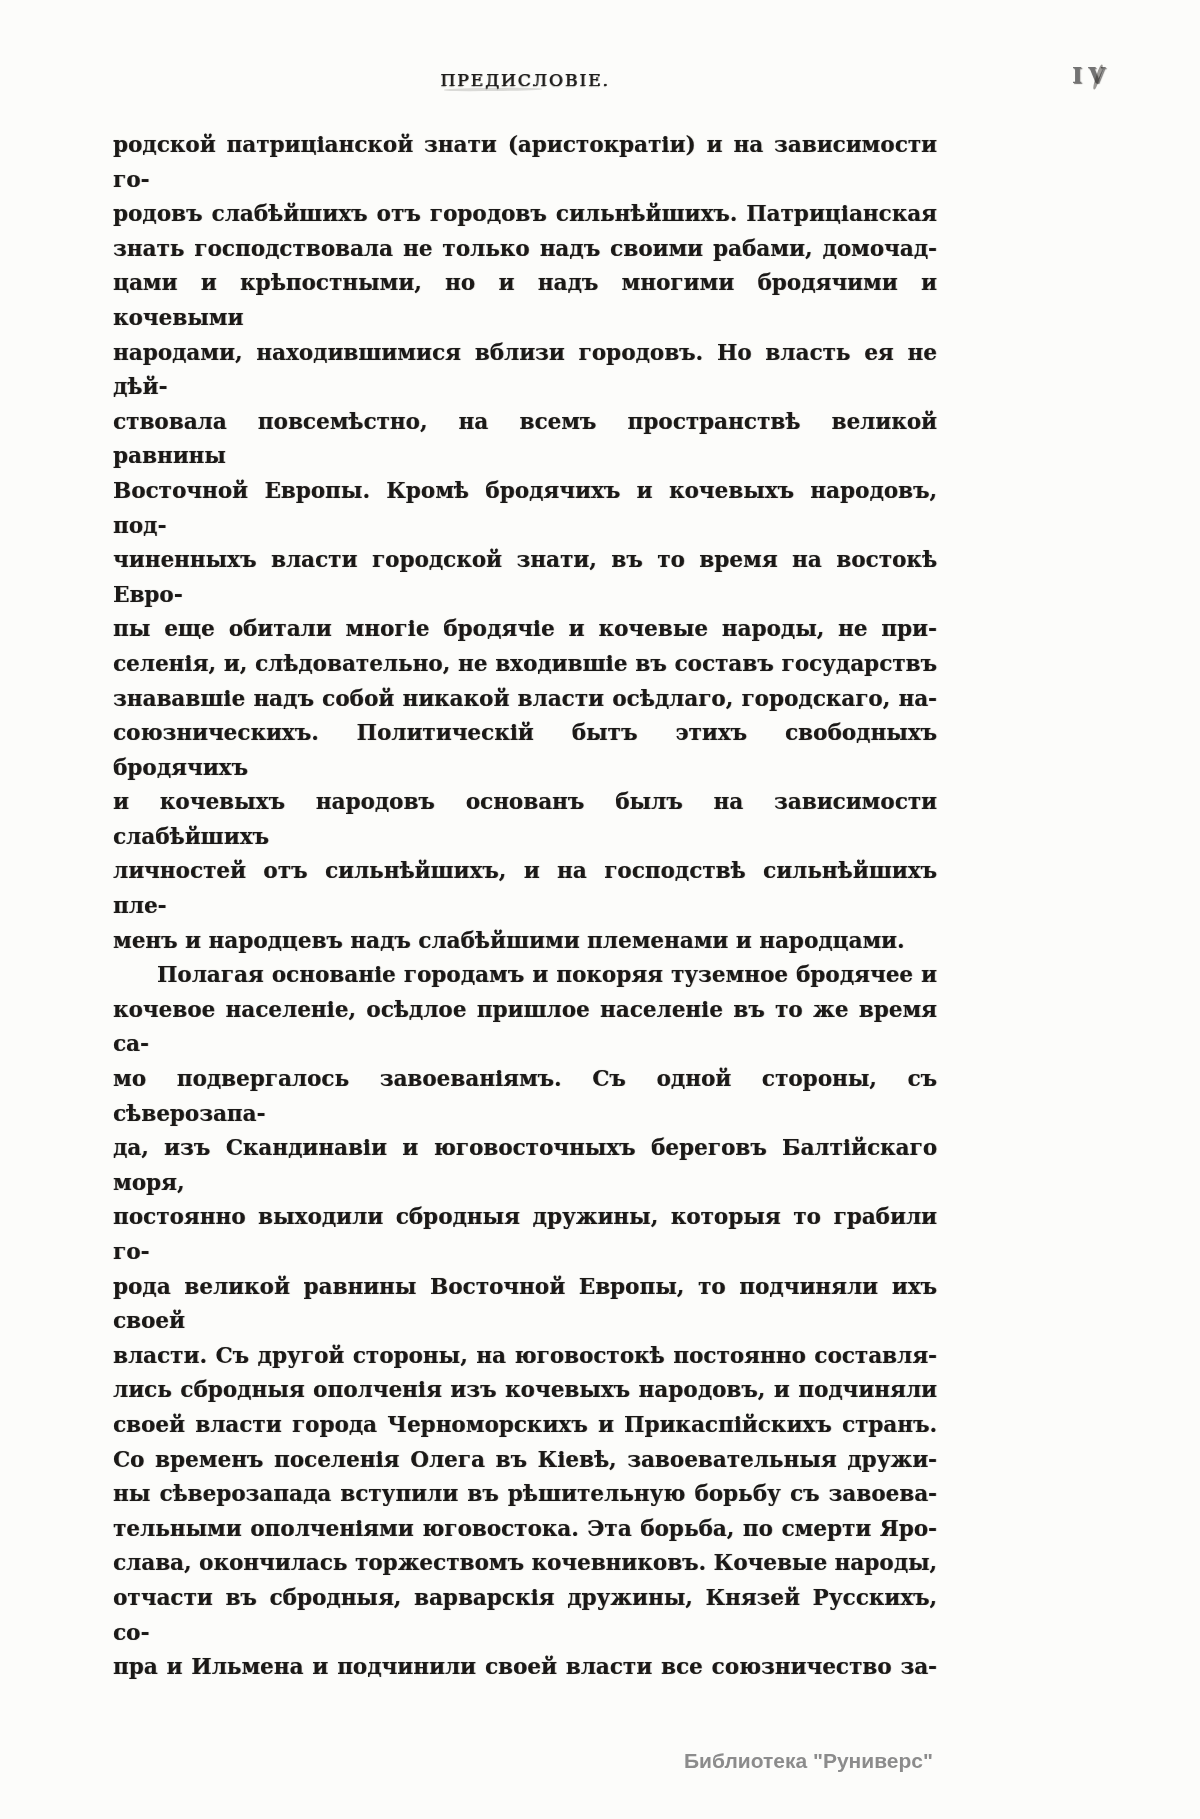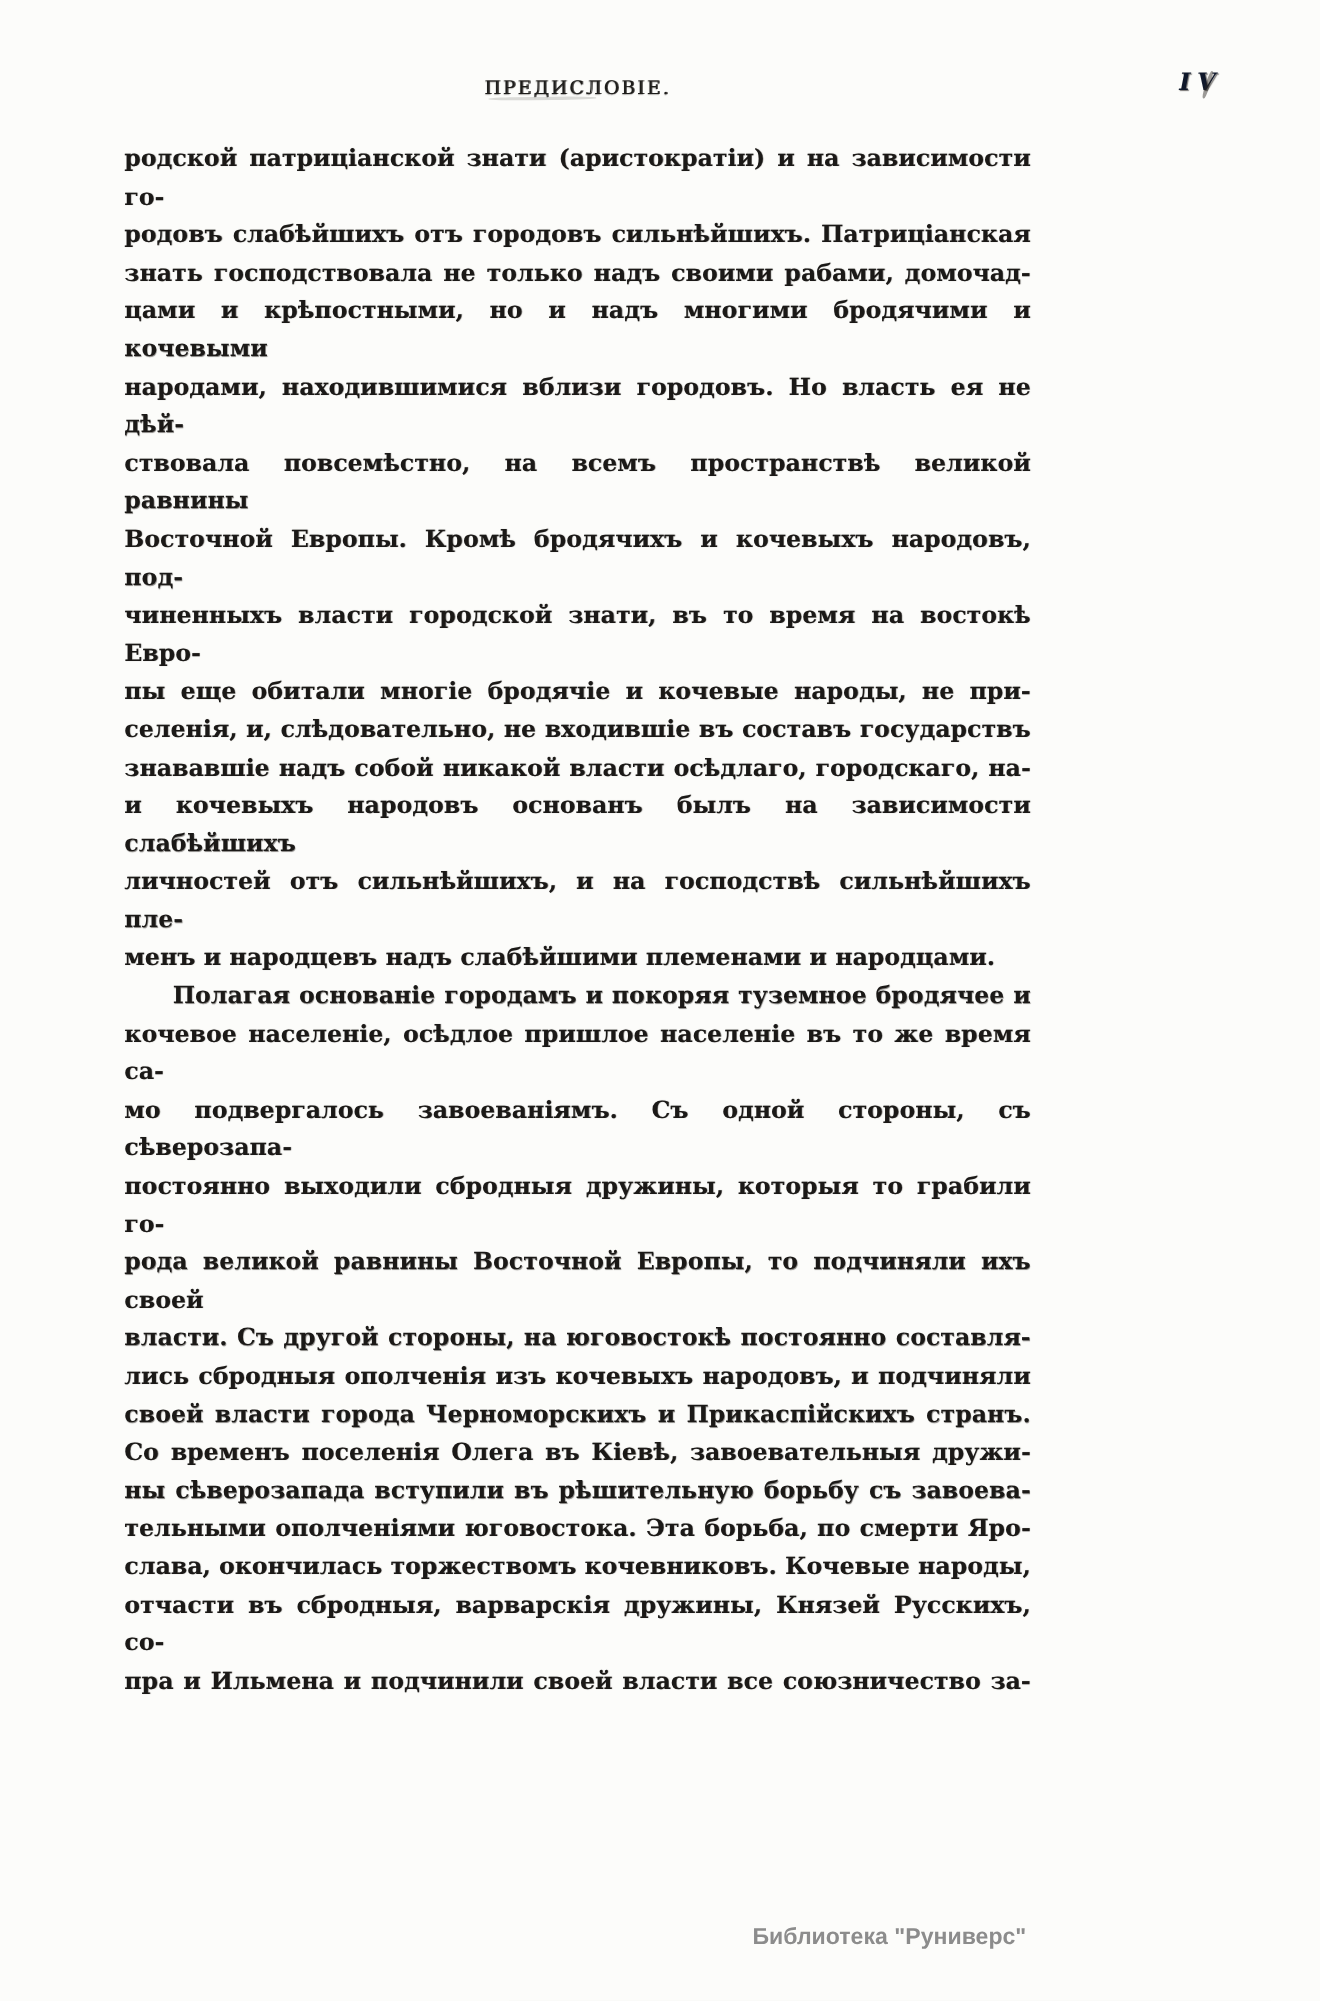--- a/index.html
+++ b/index.html
@@ -28,23 +28,22 @@
     color: #1d1c1a;
     text-shadow: 1px 0 0 rgba(25,22,20,0.75), 0 1px 1px rgba(25,22,20,0.35);
   }
   .page-number {
     position: absolute;
     top: 62px;
     left: 1072px;
     font-size: 22px;
     font-weight: bold;
     letter-spacing: 6px;
-    color: #0f172a;
+    color: #737373;
     text-shadow: 1px 0.5px 1px rgba(25,22,20,0.6);
-    font-style: italic;
   }
   .smudge {
     position: absolute;
     background: rgba(40,36,32,0.45);
     border-radius: 40%;
     pointer-events: none;
   }
   .smudge-a {
     top: 64px;
     left: 1096px;
@@ -109,28 +108,30 @@
         <div class="line">родовъ слабѣйшихъ отъ городовъ сильнѣйшихъ. Патриціанская</div>
         <div class="line">знать господствовала не только надъ своими рабами, домочад-</div>
         <div class="line">цами и крѣпостными, но и надъ многими бродячими и кочевыми</div>
         <div class="line">народами, находившимися вблизи городовъ. Но власть ея не дѣй-</div>
         <div class="line">ствовала повсемѣстно, на всемъ пространствѣ великой равнины</div>
         <div class="line">Восточной Европы. Кромѣ бродячихъ и кочевыхъ народовъ, под-</div>
         <div class="line">чиненныхъ власти городской знати, въ то время на востокѣ Евро-</div>
         <div class="line">пы еще обитали многіе бродячіе и кочевые народы, не при-</div>
         <div class="line">селенія, и, слѣдовательно, не входившіе въ составъ государствъ</div>
         <div class="line">знававшіе надъ собой никакой власти осѣдлаго, городскаго, на-</div>
+        <div class="line">союзническихъ. Политическій бытъ этихъ свободныхъ бродячихъ</div>
         <div class="line">и кочевыхъ народовъ основанъ былъ на зависимости слабѣйшихъ</div>
         <div class="line">личностей отъ сильнѣйшихъ, и на господствѣ сильнѣйшихъ пле-</div>
         <div class="line para-end">менъ и народцевъ надъ слабѣйшими племенами и народцами.</div>
       </div>
       <div class="paragraph">
         <div class="line indent">Полагая основаніе городамъ и покоряя туземное бродячее и</div>
         <div class="line">кочевое населеніе, осѣдлое пришлое населеніе въ то же время са-</div>
         <div class="line">мо подвергалось завоеваніямъ. Съ одной стороны, съ сѣверозапа-</div>
+        <div class="line">да, изъ Скандинавіи и юговосточныхъ береговъ Балтійскаго моря,</div>
         <div class="line">постоянно выходили сбродныя дружины, которыя то грабили го-</div>
         <div class="line">рода великой равнины Восточной Европы, то подчиняли ихъ своей</div>
         <div class="line">власти. Съ другой стороны, на юговостокѣ постоянно составля-</div>
         <div class="line">лись сбродныя ополченія изъ кочевыхъ народовъ, и подчиняли</div>
         <div class="line">своей власти города Черноморскихъ и Прикаспійскихъ странъ.</div>
         <div class="line">Со временъ поселенія Олега въ Кіевѣ, завоевательныя дружи-</div>
         <div class="line">ны сѣверозапада вступили въ рѣшительную борьбу съ завоева-</div>
         <div class="line">тельными ополченіями юговостока. Эта борьба, по смерти Яро-</div>
         <div class="line">слава, окончилась торжествомъ кочевниковъ. Кочевые народы,</div>
         <div class="line">отчасти въ сбродныя, варварскія дружины, Князей Русскихъ, со-</div>

